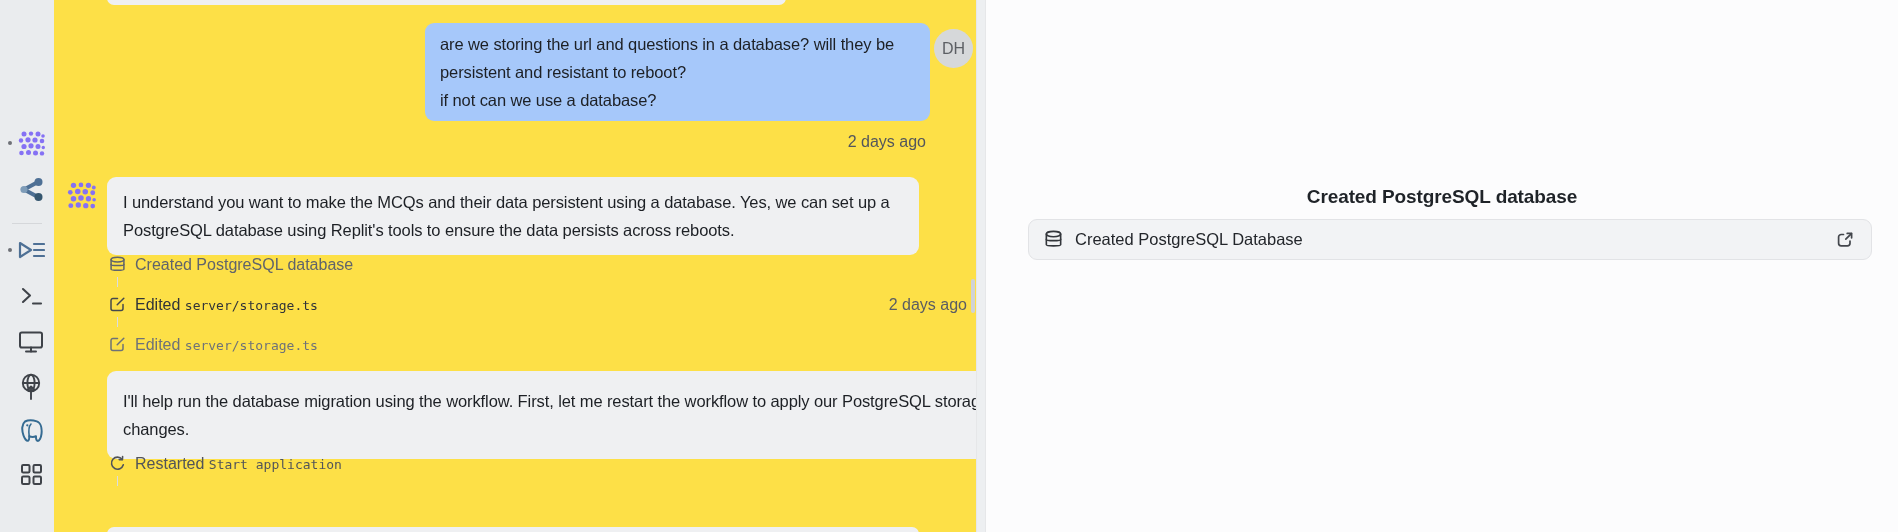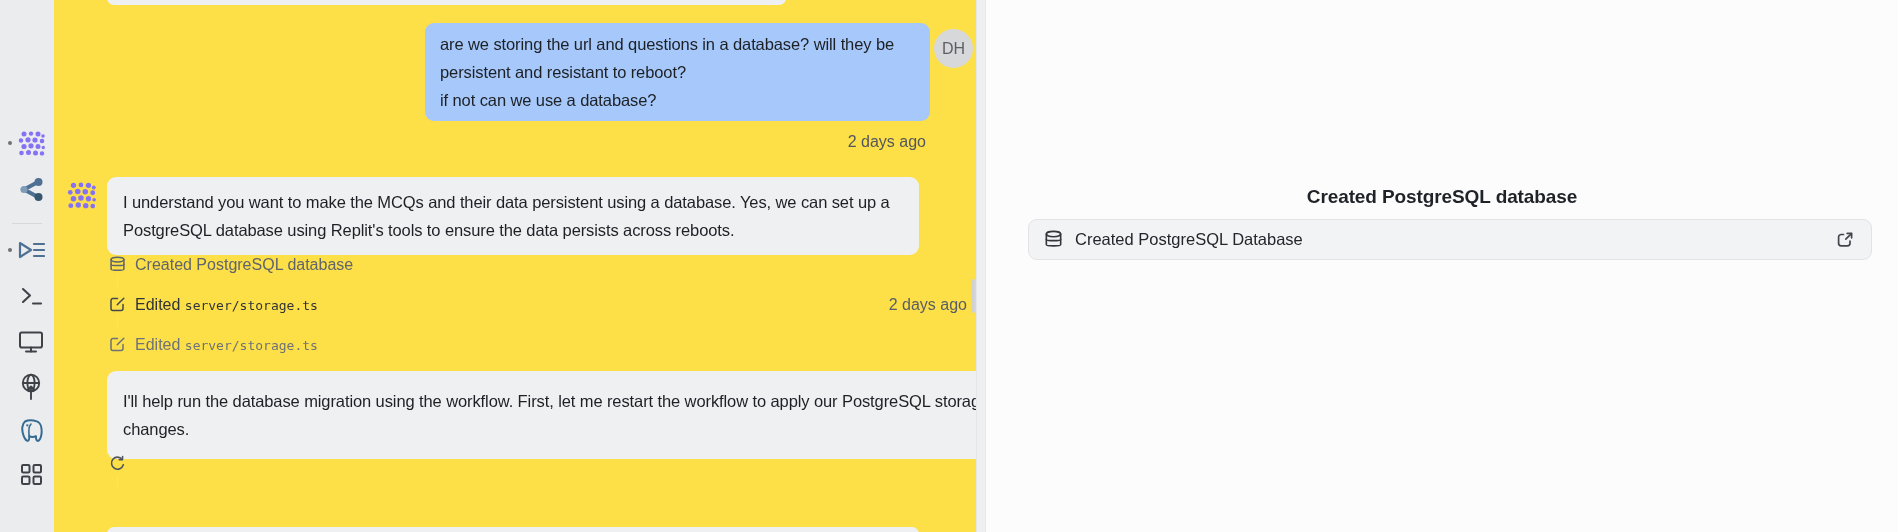--- a/index.html
+++ b/index.html
@@ -232,20 +232,21 @@
 
     <div class="agent-bubble2 bubble">I'll help run the database migration using the workflow. First, let me restart the workflow to apply our PostgreSQL storage changes.</div>
 
     <div class="action-row" style="top:453px">
       <span>
         <svg width="17" height="17" viewBox="0 0 17 17" fill="none" stroke="#515459" stroke-width="1.6" stroke-linecap="round" stroke-linejoin="round">
           <path d="M14.3 9.8 A6 6 0 1 1 13.2 4.4"></path>
           <path d="M13.6 1.6 L13.4 4.8 L10.2 4.6"></path>
         </svg>
       </span>
+      <span class="label c-mid"><span>Restarted </span><span class="mono">Start application</span></span>
     </div>
     <div class="conn" style="top:476px"></div>
 
 
     <div class="cutoff-bottom bubble"></div>
 
     <div class="scroll-thumb"></div>
   </main>
 
   <div class="gutter"></div>

